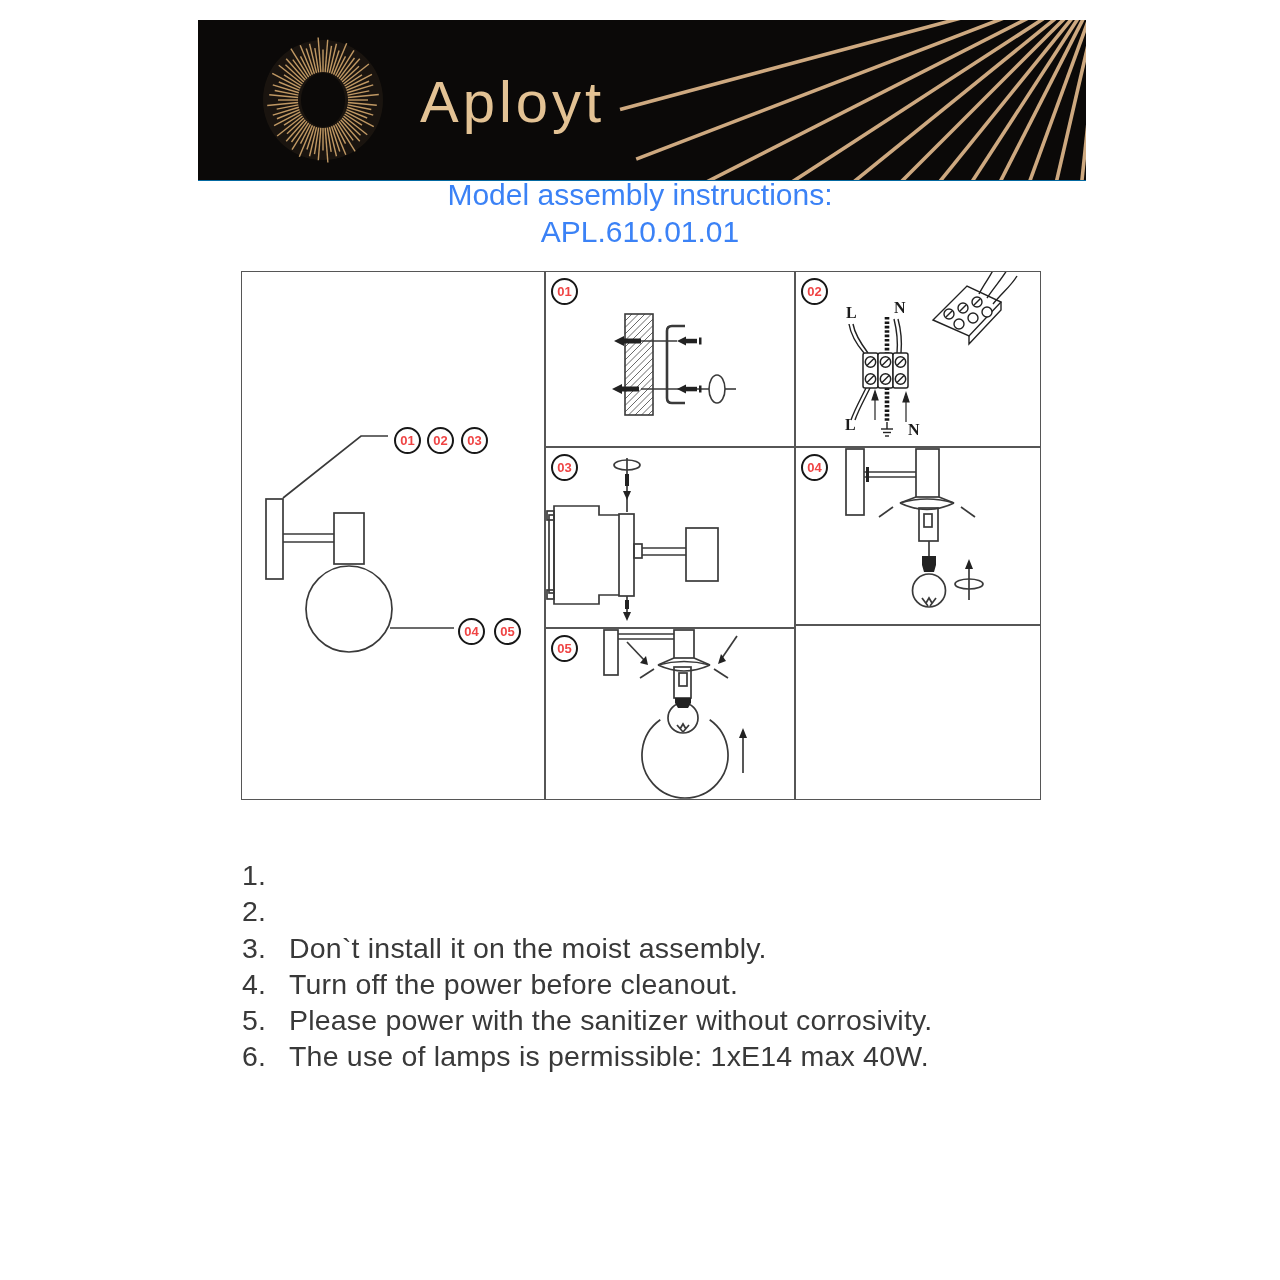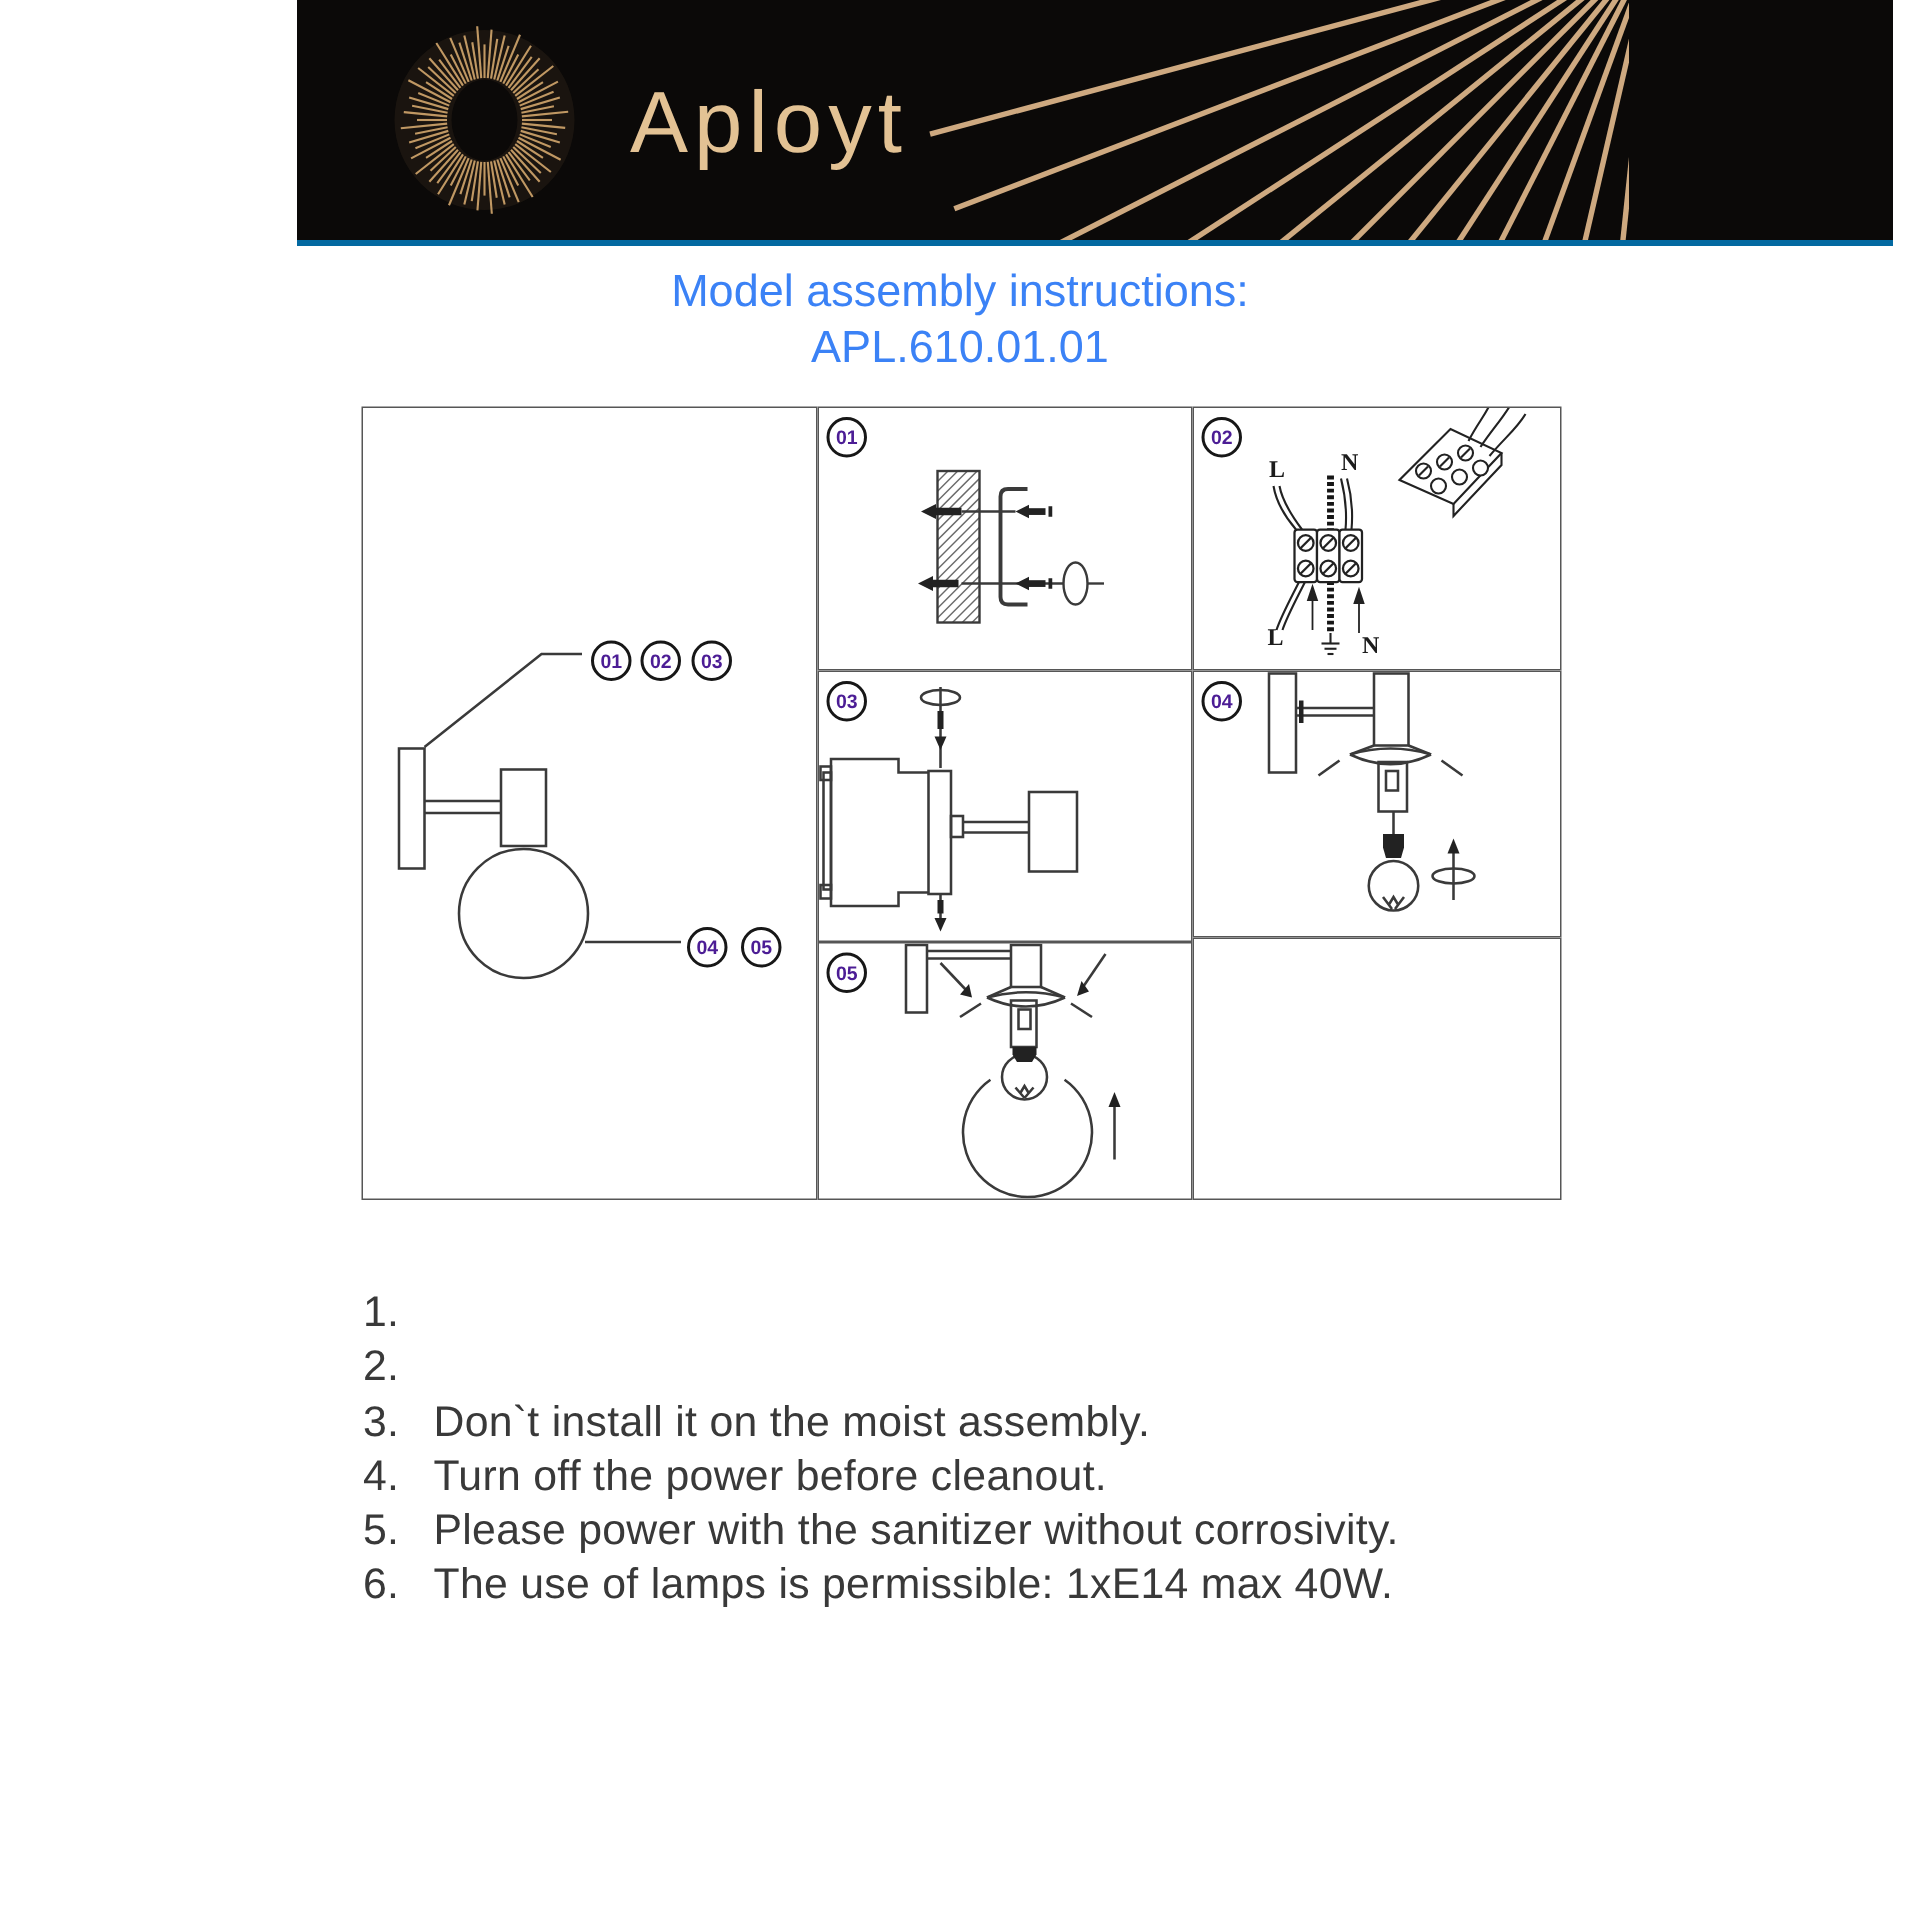--- a/index.html
+++ b/index.html
@@ -3,42 +3,42 @@
 <meta charset="utf-8">
 <style>
   html,body{margin:0;padding:0;}
   body{
     width:1280px;height:1280px;background:#ffffff;position:relative;
     font-family:"Liberation Sans",sans-serif;overflow:hidden;
   }
   .abs{position:absolute;}
   
   .banner{
-    left:198px;top:0;width:1064px;height:160px;
+    left:198px;top:20px;width:888px;height:160px;
     background:#0b0908;overflow:hidden;
-    border-bottom:4px solid #0369a1;
+    border-bottom:1px solid #0369a1;
   }
   .banner svg{position:absolute;left:0;top:0;}
   .brand{
     position:absolute;left:222px;top:52px;
     font-size:58px;font-weight:300;letter-spacing:4px;
     color:#e3c294;line-height:60px;
   }
   
   .title{
     left:0;top:176px;width:1280px;text-align:center;
     font-size:30px;line-height:37px;font-weight:500;color:#3b82f6;
   }
   
   .panel{position:absolute;background:#fff;border:1px solid #565656;box-sizing:border-box;}
   .panel svg{position:absolute;left:0;top:0;}
   .badge{
     position:absolute;width:23px;height:23px;border:2px solid #171717;border-radius:50%;
     display:flex;align-items:center;justify-content:center;
-    font-size:13px;font-weight:700;color:#4c1d95;background:#fff;z-index:3;
+    font-size:13px;font-weight:700;color:#ef4444;background:#fff;z-index:3;
   }
   .wiretext{font-family:"Liberation Serif",serif;font-weight:700;font-size:16px;fill:#1c1c1c;}
   
   .instr{left:242px;top:857px;font-size:28.5px;letter-spacing:.2px;color:#393939;}
   .irow{display:flex;line-height:36.3px;}
   .inum{width:47px;flex:0 0 47px;}
 </style>
 </head>
 <body>
 

